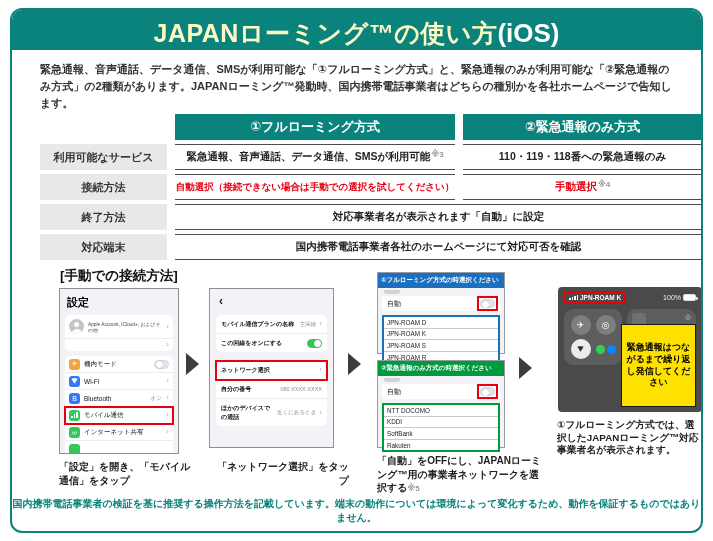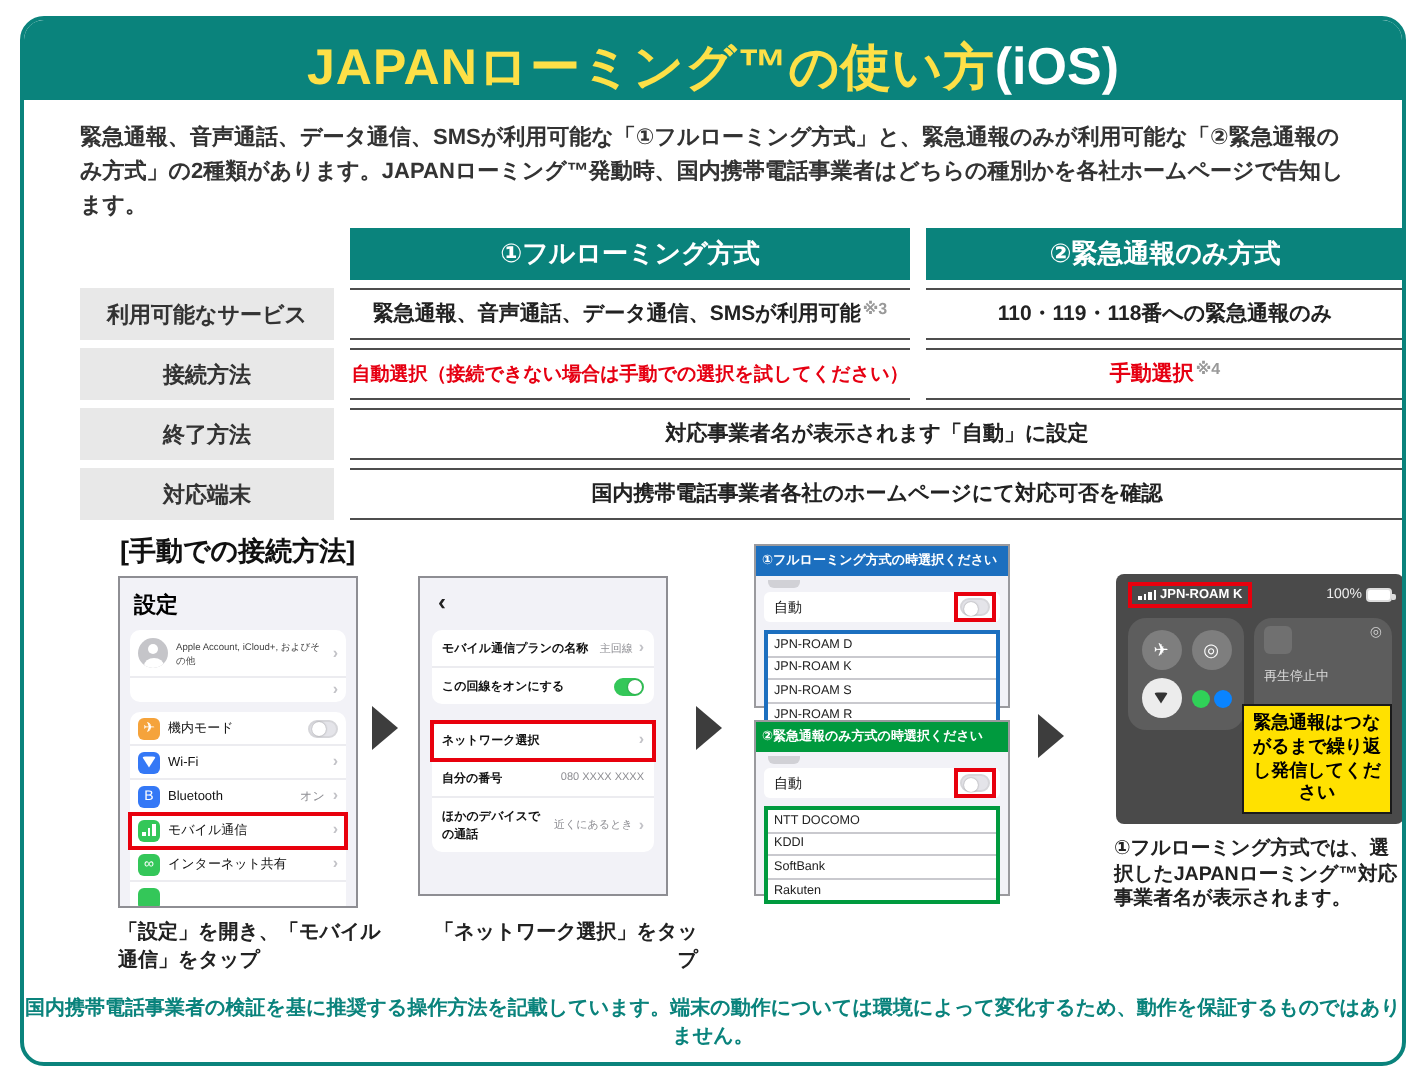--- a/index.html
+++ b/index.html
@@ -5,21 +5,21 @@
   * { margin:0; padding:0; box-sizing:border-box; }
   html,body { width:713px; height:541px; background:#fff; font-family:"Liberation Sans","DejaVu Sans",sans-serif; }
   body { position:relative; overflow:hidden; }
 
   .frame { position:absolute; left:10px; top:8px; width:693px; height:525px;
            border:2px solid #0a837c; border-radius:12px; background:#fff; overflow:hidden; }
 
   
   .titlebar { position:absolute; top:0; left:0; right:0; height:40px; background:#0a837c;
               display:flex; align-items:baseline; justify-content:center; padding-top:7px; }
-  .title-main { color:#fde047; font-weight:bold; font-size:25px; letter-spacing:0.5px; }
+  .title-main { color:#fef9c3; font-weight:bold; font-size:25px; letter-spacing:0.5px; }
   .title-suffix { color:#fff; font-weight:bold; font-size:26px; }
 
   .intro { position:absolute; top:51px; left:28px; width:639px; font-size:11px; font-weight:bold;
            color:#333; line-height:1.55; }
 
   
   .cmp-table { position:absolute; top:104px; left:28px; display:grid;
                grid-template-columns:127px 280px 239px; column-gap:8px; row-gap:4px;
                grid-auto-rows:minmax(26px,auto); }
   .th { background:#0a837c; color:#fff; font-weight:bold; font-size:13px;
@@ -122,21 +122,21 @@
   .dot-green { background:#30d158; } .dot-blue { background:#0a84ff; }
   .tile-player { flex:1; height:56px; padding:4px 5px; display:flex; flex-direction:column; justify-content:space-between; }
   .tp-top { display:flex; justify-content:space-between; align-items:flex-start; }
   .album { width:14px; height:14px; border-radius:3px; background:#707070; }
   .airplay { font-size:7px; color:#cfcfcf; line-height:1; }
   .tp-status { font-size:6.5px; color:#ddd; }
   .tp-controls { display:flex; justify-content:center; align-items:center; gap:8px; font-size:6.5px; color:#fff; }
   .tp-controls .play { font-size:9px; }
   .cc-warning { position:absolute; left:15px; right:6px; bottom:5px; background:#ffe100;
                 border:1.5px solid #1a1a1a; color:#000; font-size:9px; font-weight:bold;
-                text-align:center; line-height:1.3; padding:3px 2px;margin-left:48px; }
+                text-align:center; line-height:1.3; padding:17px 2px;margin-left:48px; }
 
   .caption4 { position:absolute; left:545px; top:409px; width:146px; font-size:9.8px; font-weight:bold;
               color:#222; line-height:1.3; }
   .caption4 .p2 { margin-top:4px; }
   .red-text { color:#e60012; }
 
   
   .arr { position:absolute; width:0; height:0; border-top:11px solid transparent;
          border-bottom:11px solid transparent; border-left:13px solid #3d3d3d; }
   .arr1 { left:174px; top:343px; } .arr2 { left:336px; top:343px; } .arr3 { left:507px; top:347px; }
@@ -303,20 +303,23 @@
             <span class="toggle"></span>
           </span>
       </div>
       <div class="net-list green">
         <div class="net-item">NTT DOCOMO</div>
         <div class="net-item">KDDI</div>
         <div class="net-item">SoftBank</div>
         <div class="net-item last">Rakuten</div>
       </div>
     </div>
+  </div>
+  <div class="caption cap3">
+    <span>「自動」をOFFにし、JAPANローミング™用の事業者ネットワークを選択する</span><span class="cap-note">※5</span>
   </div>
 
   <div class="arr arr3"></div>
 
   <div class="cc">
     <div class="cc-status">
       <span class="cc-carrier">
         <span class="sig">
             <i style="height:2px"></i>
             <i style="height:3px"></i>

